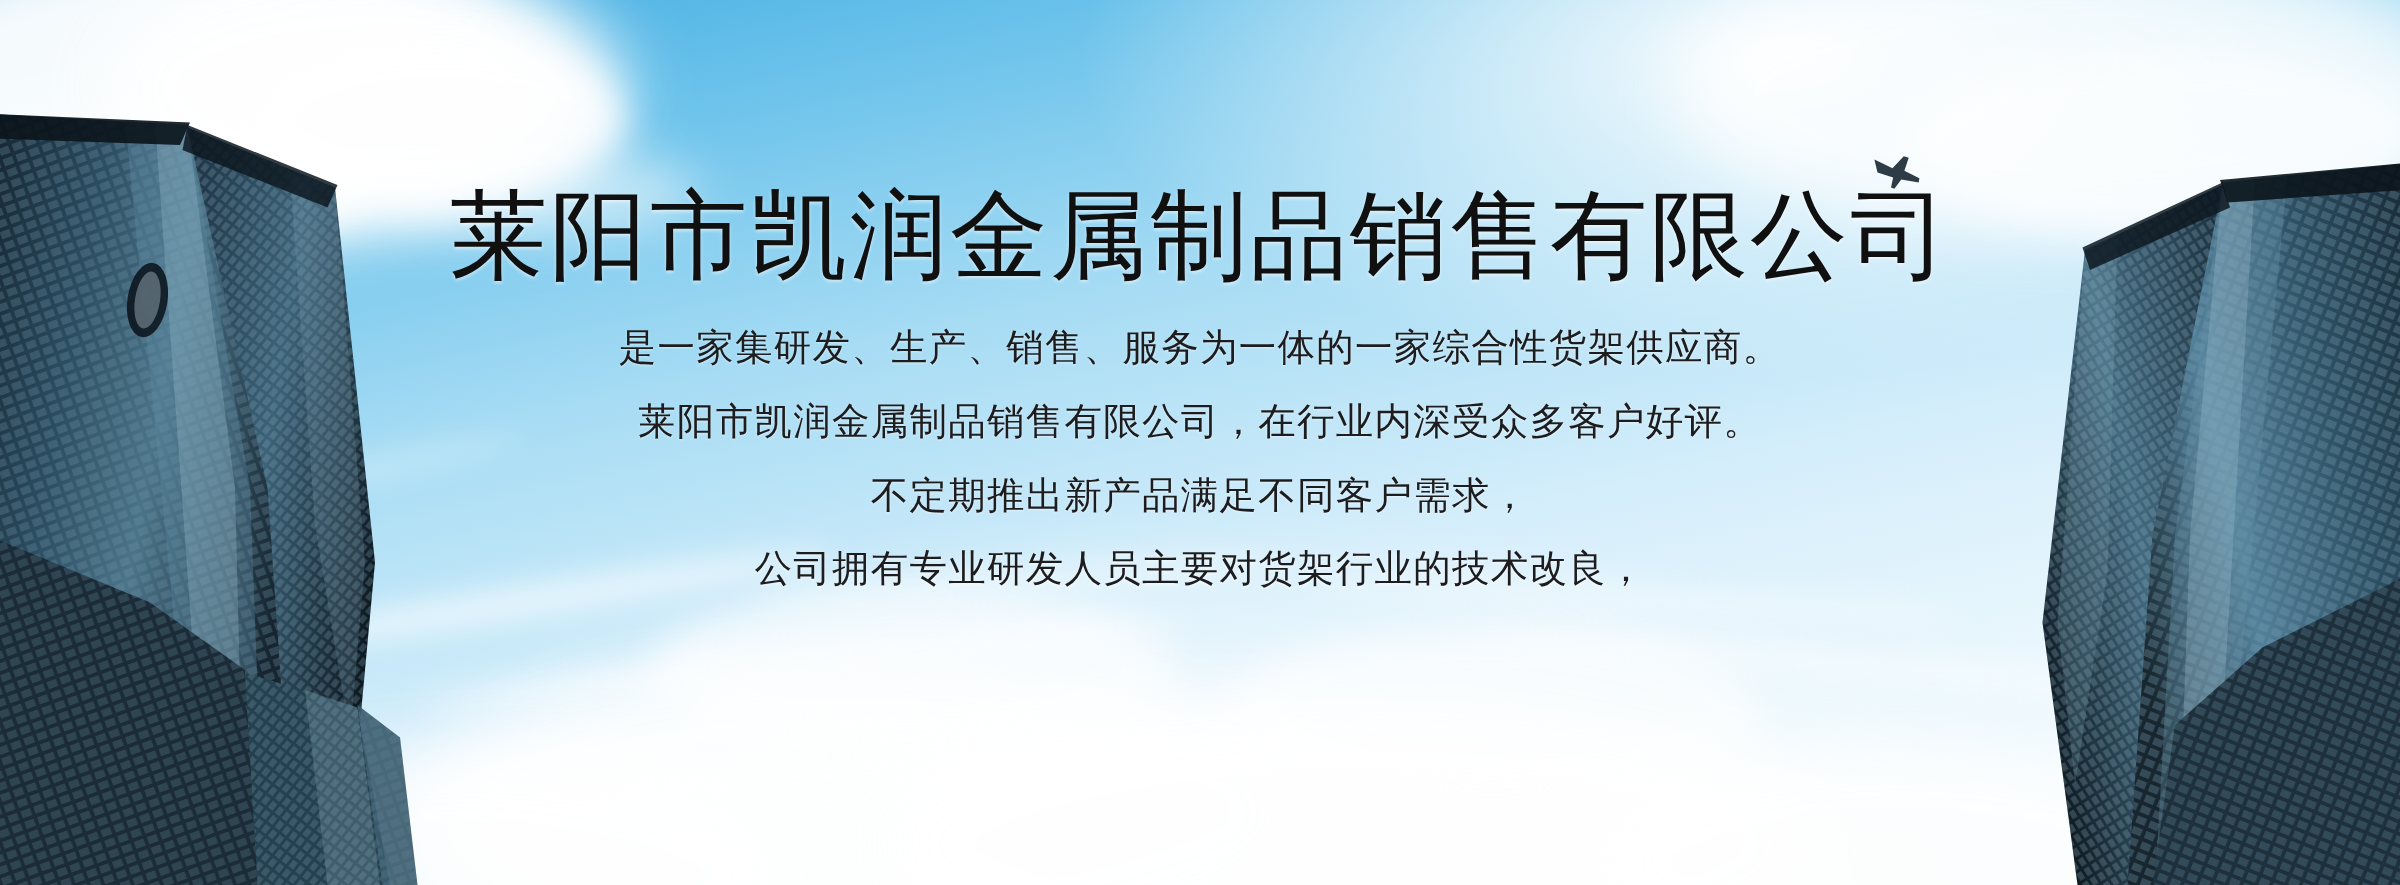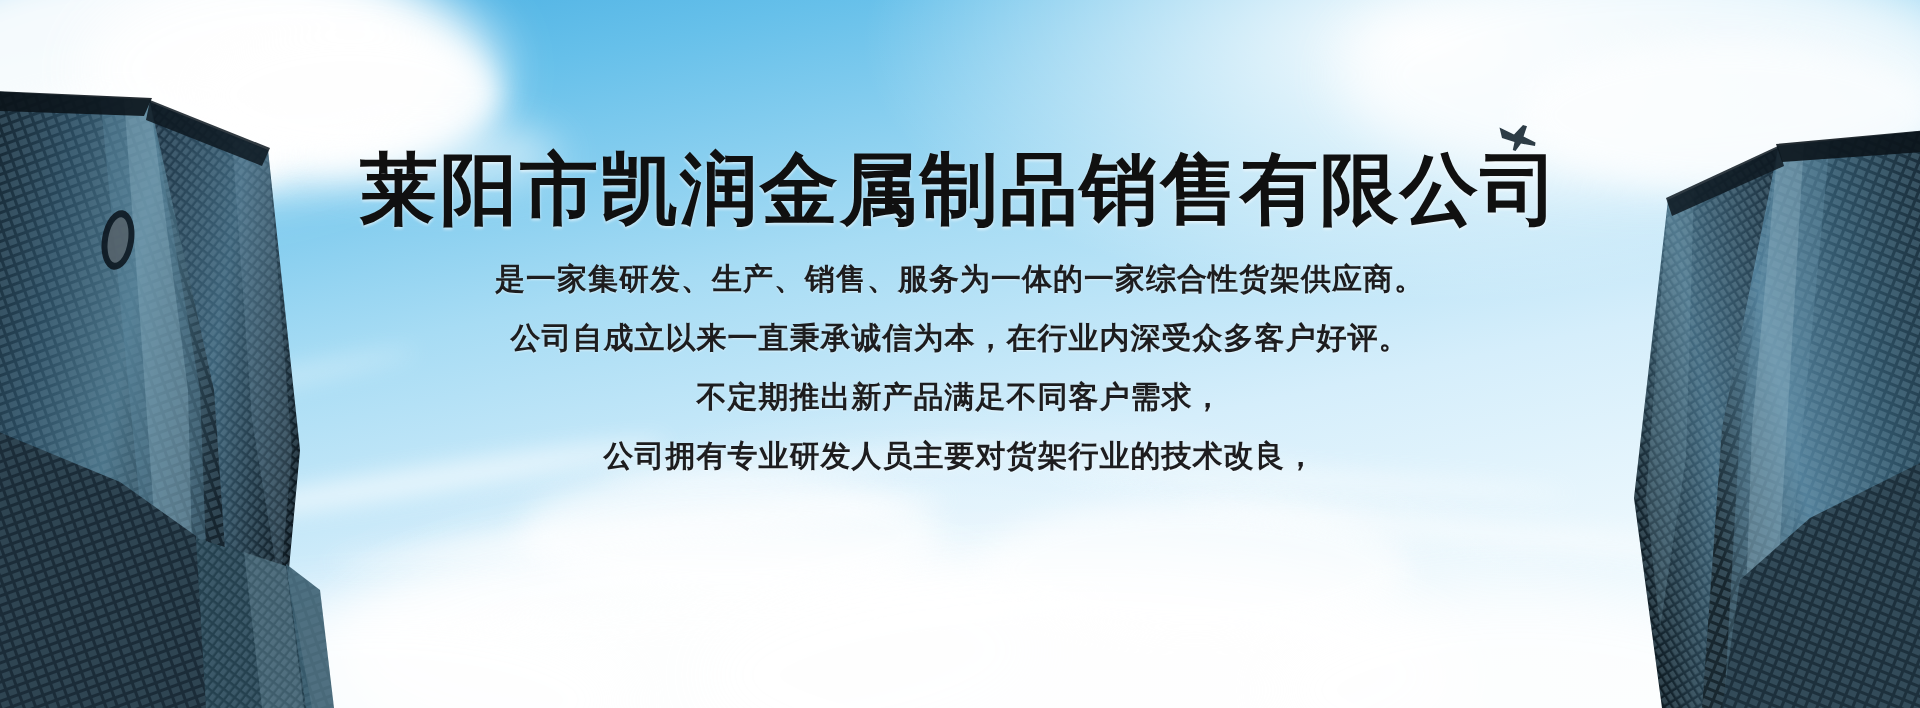--- a/index.html
+++ b/index.html
@@ -27,27 +27,27 @@
   
   .tower { position:absolute; pointer-events:none; }
 
   
   #content {
     position:absolute; left:0; top:0; width:1920px; height:708px;
     display:flex; flex-direction:column; align-items:center;
     padding-top:150px;
   }
   #title {
-    font-size:78px; line-height:1.02; font-weight:700; color:#101010;
+    font-size:78px; line-height:1.02; font-weight:400; color:#101010;
     letter-spacing:2px; white-space:nowrap;
     text-shadow:0 2px 3px rgba(255,255,255,.55);
   }
   #subtitle { margin-top:34px; display:flex; flex-direction:column; align-items:center; }
   .sub-line {
-    font-size:30px; line-height:1.0; color:#1d1d1f; font-weight:700;
+    font-size:30px; line-height:1.0; color:#1d1d1f; font-weight:400;
     letter-spacing:1px; white-space:nowrap; margin-bottom:29px;
     text-shadow:0 1px 2px rgba(255,255,255,.5);
   }
 
   
   #plane { position:absolute; left:1497px; top:118px; width:42px; height:34px; }
 </style>
 </head>
 <body>
 
@@ -174,19 +174,19 @@
   </svg>
 
   <svg id="plane" viewBox="0 0 42 34">
     <path d="M2.5 9.5 L17 16.5 L26 7 L30 8.2 L26.5 18.5 L38.5 24.5 L38 28 L24 25.5 L18.5 33 L15.8 32 L17.5 24 L5 20 Z" fill="#1b2b36" opacity="0.92"></path>
   </svg>
 
   <div id="content">
     <h1 id="title">莱阳市凯润金属制品销售有限公司</h1>
     <div id="subtitle">
       <div class="sub-line">是一家集研发、生产、销售、服务为一体的一家综合性货架供应商。</div>
-      <div class="sub-line">公司自成立以来一直秉承诚信为本，在行业内深受众多客户好评。</div>
+      <div class="sub-line">莱阳市凯润金属制品销售有限公司，在行业内深受众多客户好评。</div>
       <div class="sub-line">不定期推出新产品满足不同客户需求，</div>
       <div class="sub-line">公司拥有专业研发人员主要对货架行业的技术改良，</div>
     </div>
   </div>
 
 </div>
 
 </body></html>

